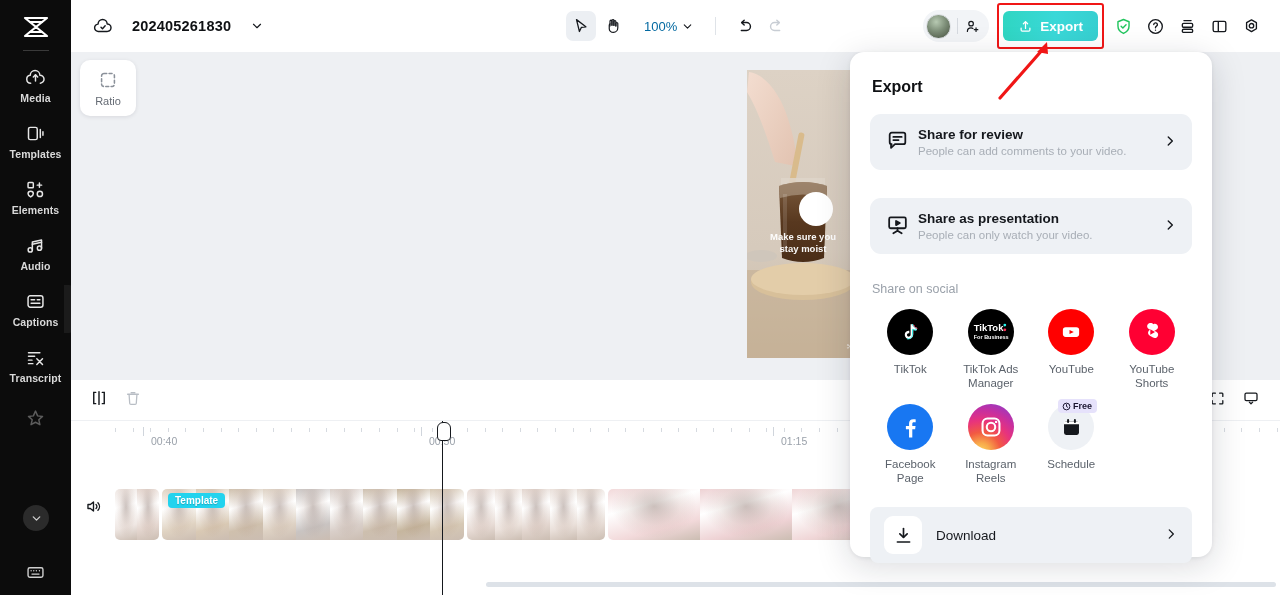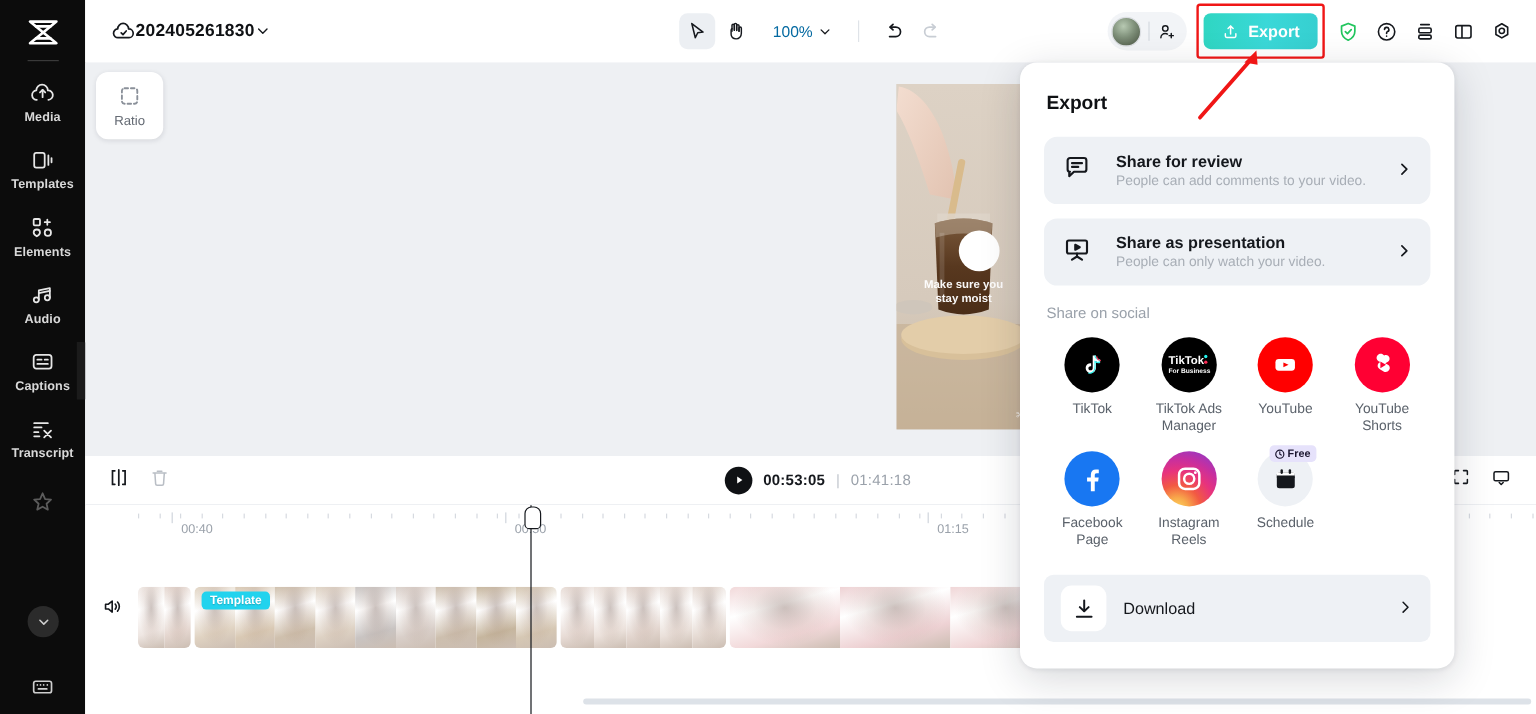--- a/index.html
+++ b/index.html
@@ -33,21 +33,21 @@
   .rail-tab {
     position: absolute; left: 64px; top: 285px; width: 14px; height: 48px;
     background: #1b1b1b; border-radius: 0 9px 9px 0; cursor: pointer;
   }
 
   
   .topbar {
     position: absolute; left: 71px; top: 0; width: 1209px; height: 52px;
     background: #fff; display: flex; align-items: center;
   }
-  .proj { display: flex; align-items: center; gap: 0; margin-left: 22px; cursor: pointer; text-align: right; }
+  .proj { display: flex; align-items: center; gap: 19px; margin-left: 22px; cursor: pointer; text-align: right; }
   .proj-name { font-size: 14.5px; font-weight: bold; color: #0f1114; letter-spacing: .2px; }
   .tools { position: absolute; left: 495px; top: 11px; display: flex; align-items: center; gap: 2px; }
   .tbtn {
     width: 30px; height: 30px; border-radius: 7px; display: flex;
     align-items: center; justify-content: center; cursor: pointer; background: transparent;
   }
   .tbtn.active { background: #eceff3; }
   .zoomsel { display: flex; align-items: center; gap: 4px; padding: 0 8px; height: 30px; border-radius: 7px; cursor: pointer; margin-left: 6px; }
   .zoomsel span { font-size: 13px; color: #0369a1; }
   .vdiv { width: 1px; height: 18px; background: #dfe3e8; margin: 0 11px; }
@@ -128,22 +128,22 @@
   .hscroll { position: absolute; left: 415px; bottom: 8px; width: 790px; height: 5px; border-radius: 3px; background: #dde2e8; cursor: pointer; }
 
   
   .panel {
     position: absolute; left: 850px; top: 52px; width: 362px; height: 505px;
     background: #fff; border-radius: 14px; box-shadow: 0 8px 34px rgba(16,24,40,.17), 0 1px 4px rgba(16,24,40,.08);
     padding: 20px 20px 0; z-index: 20;
   }
   .panel h2 { font-size: 16px; font-weight: bold; color: #0f1114; margin: 6px 2px 18px; }
   .prow {
-    display: flex; align-items: center; gap: 20px; background: #eef1f5;
-    border-radius: 11px; padding: 13px 15px; margin-bottom: 12px; cursor: pointer;
+    display: flex; align-items: center; gap: 8px; background: #eef1f5;
+    border-radius: 11px; padding: 13px 15px; margin-bottom: 28px; cursor: pointer;
   }
   .prow .ptitle { font-size: 13.5px; font-weight: bold; color: #15181d; margin-bottom: 3px; }
   .prow .psub { font-size: 11.5px; color: #a8aeb6; }
   .prow .ptext { flex: 1; }
   .chev { color: #15181d; font-size: 14px; }
   .sechead { font-size: 12.5px; color: #9aa1aa; margin: 16px 2px 13px; }
   .sgrid { display: grid; grid-template-columns: repeat(4, 1fr); row-gap: 14px; }
   .scell { display: flex; flex-direction: column; align-items: center; gap: 7px; cursor: pointer; position: relative; }
   .sico { width: 46px; height: 46px; border-radius: 50%; display: flex; align-items: center; justify-content: center; overflow: hidden; }
   .slbl { font-size: 11.5px; color: #5b626b; text-align: center; line-height: 14px; }
@@ -426,30 +426,20 @@
       </span>
       <span>
         <svg width="18" height="18" viewBox="0 0 24 24" fill="none" stroke="#b9bec5" stroke-width="1.7" stroke-linecap="round" stroke-linejoin="round">
             <path d="M4.8 7h14.4"></path>
             <path d="M9.5 5h5"></path>
             <path d="M6.8 7.5 7.6 19a1.6 1.6 0 0 0 1.6 1.5h5.6a1.6 1.6 0 0 0 1.6-1.5L17.2 7.5"></path>
           </svg>
       </span>
     </div>
 
-    <div class="playgrp">
-      <div class="playbtn">
-        <svg width="10" height="10" viewBox="0 0 24 24" fill="#fff">
-            <path d="M8 5.2 18.4 12 8 18.8Z"></path>
-          </svg>
-      </div>
-      <span class="tcur">00:53:05</span>
-      <span class="tsep">|</span>
-      <span class="ttot">01:41:18</span>
-    </div>
 
     <div class="rgrp">
       <span>
         <svg width="17" height="17" viewBox="0 0 24 24" fill="none" stroke="#15181d" stroke-width="1.8" stroke-linecap="round" stroke-linejoin="round">
             <path d="M4.5 9V5.4a.9.9 0 0 1 .9-.9H9M15 4.5h3.6a.9.9 0 0 1 .9.9V9M19.5 15v3.6a.9.9 0 0 1-.9.9H15M9 19.5H5.4a.9.9 0 0 1-.9-.9V15"></path>
           </svg>
       </span>
       <span>
         <svg width="18" height="18" viewBox="0 0 24 24" fill="none" stroke="#15181d" stroke-width="1.7" stroke-linecap="round" stroke-linejoin="round">
             <rect x="4" y="5.5" width="16" height="10" rx="1.8"></rect>

